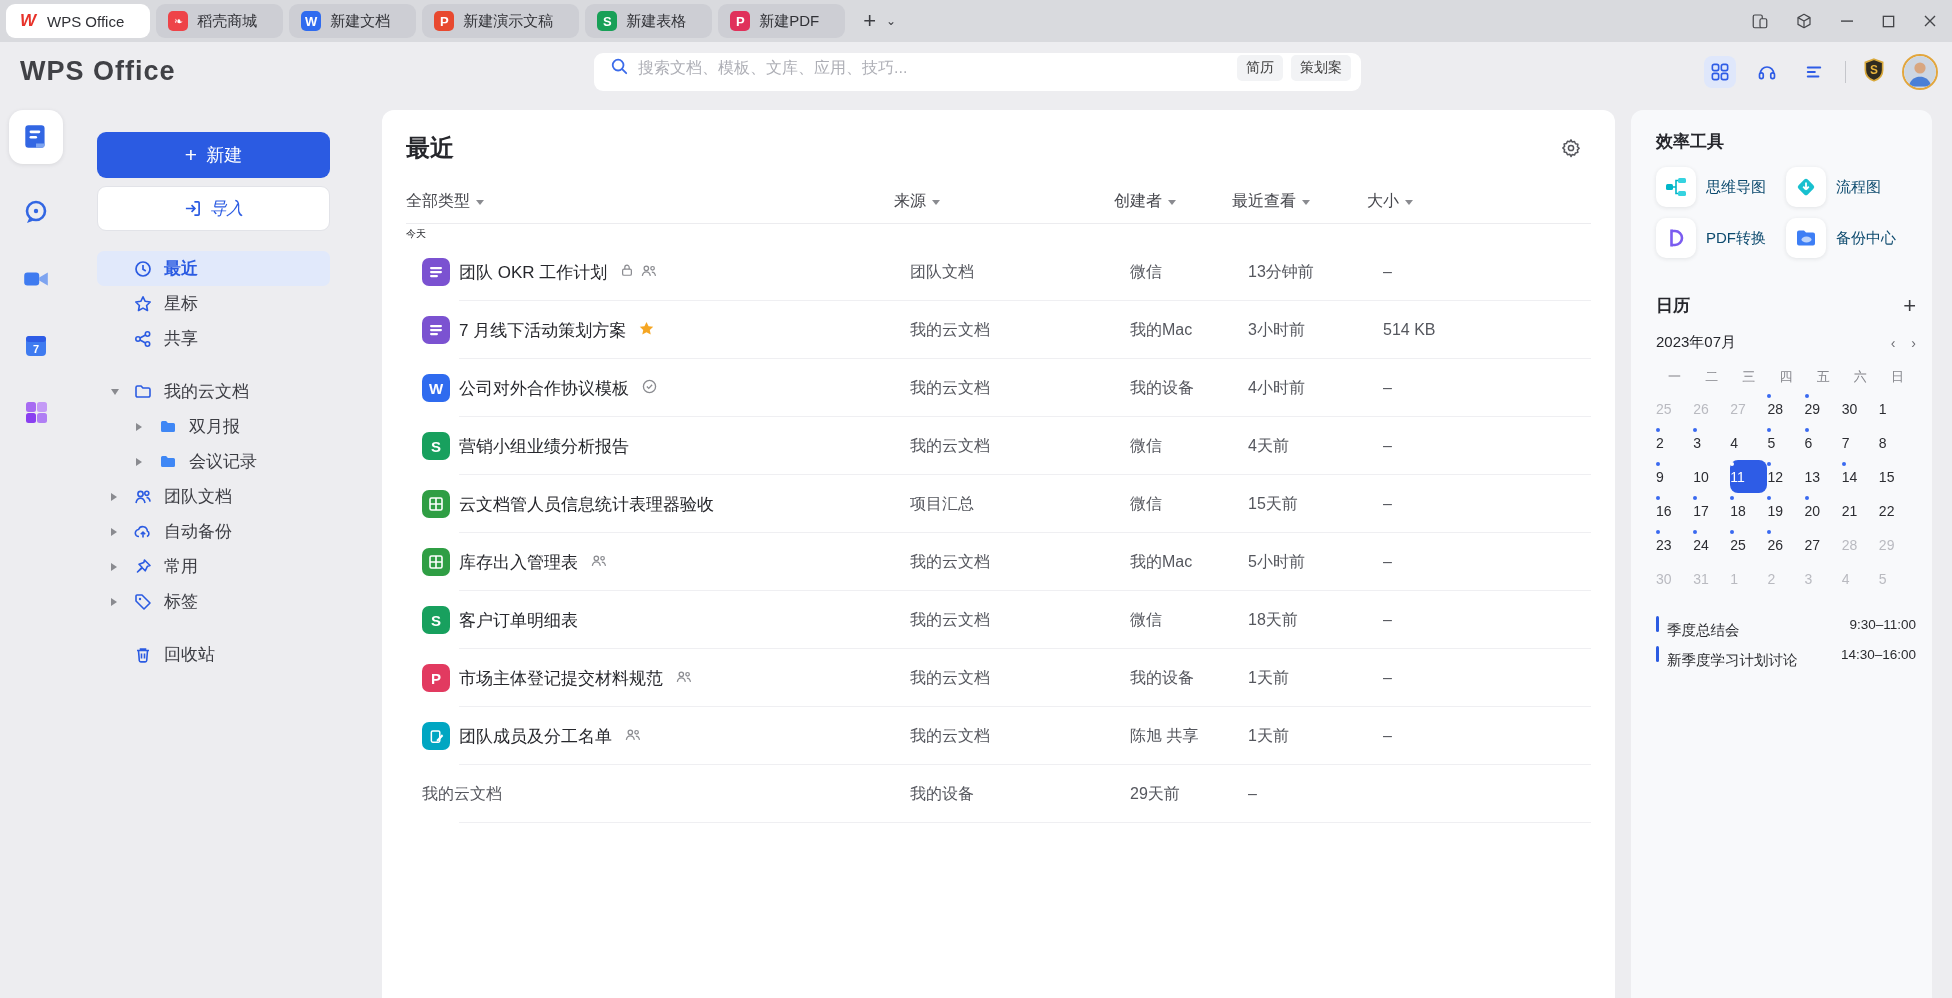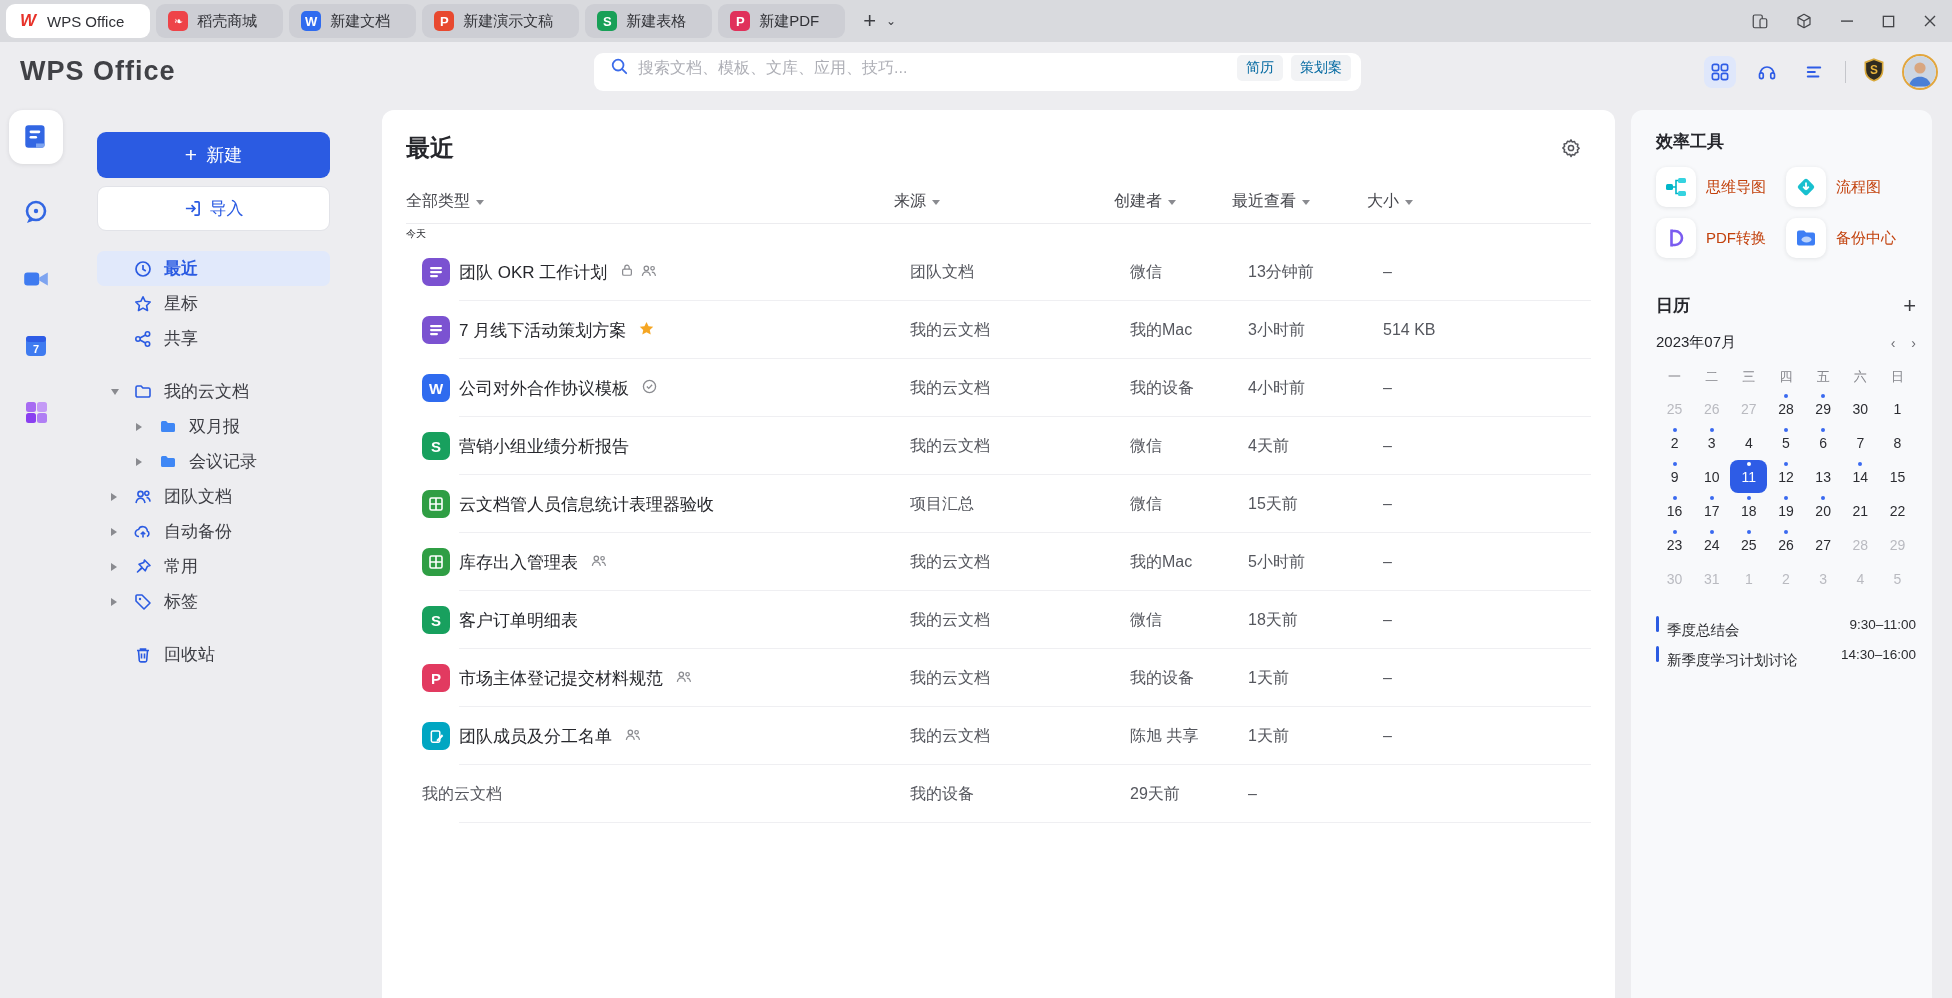--- a/index.html
+++ b/index.html
@@ -31,21 +31,21 @@
   
   .header { position:absolute; top:42px; left:0; width:1952px; height:60px; background:#ededf0; }
   .logo { position:absolute; left:20px; top:14px; font-size:27px; font-weight:700;
           letter-spacing:1px; color:#404146; }
   .searchbar { position:absolute; left:594px; top:11px; width:767px; height:38px; background:#fff;
           border-radius:9px; display:flex; align-items:center; padding:0 10px 8px 16px; }
   .searchbar input { border:none; outline:none; flex:1; font-size:16px; color:#26272c;
           margin-left:10px; background:transparent; }
   .searchbar input::placeholder { color:#aeafb6; }
   .chip { background:#f2f3f5; border-radius:5px; padding:4px 9px; font-size:14px;
-          color:#0369a1; margin-left:8px; }
+          color:#404040; margin-left:8px; }
   .hicons { position:absolute; right:14px; top:11px; height:38px; display:flex;
           align-items:center; gap:15px; }
   .hbtn { width:32px; height:32px; border-radius:8px; display:flex; align-items:center; justify-content:center; }
   .hbtn.activeblue { background:#dfe7fb; }
   .hdivider { width:1px; height:22px; background:#c5c6cb; }
   .avatar { width:36px; height:36px; border-radius:50%; border:2px solid #e2a63d; overflow:hidden; }
 
   
   .rail { position:absolute; left:0; top:102px; width:72px; bottom:0; display:flex;
           flex-direction:column; align-items:center; }
@@ -54,21 +54,21 @@
           box-shadow:0 1px 4px rgba(40,44,52,.10); }
   .railbtn { margin-top:34px; }
 
   
   .sidebar { position:absolute; left:72px; top:102px; width:283px; bottom:0; padding:30px 25px 0; }
   .btn-new { width:233px; height:46px; background:#2b5be2; color:#fff; border:none; border-radius:9px;
           font-size:18px; display:flex; align-items:center; justify-content:center; gap:9px; cursor:pointer; }
   .btn-new .plus { font-size:21px; font-weight:300; }
   .btn-import { width:233px; height:45px; background:#fff; color:#2b5be2; border:1px solid #e2e3e8;
           border-radius:9px; font-size:17px; display:flex; align-items:center; justify-content:center;
-          gap:9px; margin-top:8px; cursor:pointer; }
+          gap:9px; margin-top:8px; cursor:pointer;font-style:italic; }
   .nav { margin-top:20px; }
   .navitem { height:35px; display:flex; align-items:center; gap:12px; padding-left:37px;
           font-size:17px; color:#3c3d43; border-radius:7px; position:relative; cursor:default; }
   .navitem.active { background:#e1e9fb; color:#2b5be2; font-weight:600; }
   .navitem .caret { position:absolute; left:14px; }
   .navitem.child { padding-left:62px; }
   .navitem.child .caret { left:39px; }
   .caret { width:0; height:0; border-top:4px solid transparent; border-bottom:4px solid transparent;
           border-left:6px solid #8a8b90; }
   .caret.down { border-left:4px solid transparent; border-right:4px solid transparent;
@@ -103,32 +103,32 @@
   .ficon.form  { background:#00a6c2; }
   .fname { font-size:17px; color:#26272c; white-space:nowrap; overflow:hidden; text-overflow:ellipsis; }
   .fbadges { display:flex; align-items:center; gap:7px; margin-left:4px; }
   .fmeta { font-size:16px; color:#55575e; }
 
   
   .panel { position:absolute; left:1631px; top:110px; width:301px; bottom:0; background:#f8f9fb;
           border-radius:12px 12px 0 0; padding:20px 16px 0 25px; }
   .panel-title { font-size:17px; font-weight:600; }
   .tools { display:grid; grid-template-columns:1fr 1fr; row-gap:11px; margin-top:14px; }
-  .tool { display:flex; align-items:center; gap:10px; font-size:15px; color:#c2410c; cursor:default; }
+  .tool { display:flex; align-items:center; gap:10px; font-size:15px; color:#0c4a6e; cursor:default; }
   .tooltile { width:40px; height:40px; background:#fff; border-radius:10px; display:flex;
           align-items:center; justify-content:center; box-shadow:0 1px 4px rgba(31,35,41,.10); }
   .cal-head { display:flex; align-items:center; margin-top:36px; }
   .cal-plus { margin-left:auto; font-size:22px; color:#3c3d42; line-height:1; }
   .cal-month { display:flex; align-items:center; margin-top:16px; font-size:15px; color:#26272c; }
   .cal-nav { margin-left:auto; display:flex; gap:16px; color:#6b6c72; font-size:14px; }
   .cal-nav span { cursor:default; }
   .weekdays, .cal-grid { display:grid; grid-template-columns:repeat(7,1fr); }
   .weekdays { margin-top:16px; font-size:13px; color:#85868c; text-align:center; }
   .cal-grid { margin-top:6px; row-gap:1px; }
-  .day { height:33px; display:flex; flex-direction:column; align-items:center; justify-content:flex-start;
+  .day { height:33px; display:flex; flex-direction:column; align-items:flex-start; justify-content:flex-start;
           font-size:14px; color:#2c2d32; border-radius:8px; padding-top:2px; }
   .day .dot { width:4px; height:4px; border-radius:50%; background:transparent; margin-bottom:3px; }
   .day .dot.on { background:#3a6af0; }
   .day.out { color:#b9bac0; }
   .day.sel { background:#2e5ce6; color:#fff; }
   .day.sel .dot.on { background:#fff; }
   .events { margin-top:14px; }
   .event { display:flex; align-items:center; height:30px; }
   .event .bar { width:3px; height:16px; background:#2b5be2; border-radius:2px; margin-right:8px; }
   .event .etitle { font-size:14.5px; color:#2b2c30;margin-top:12px; }

